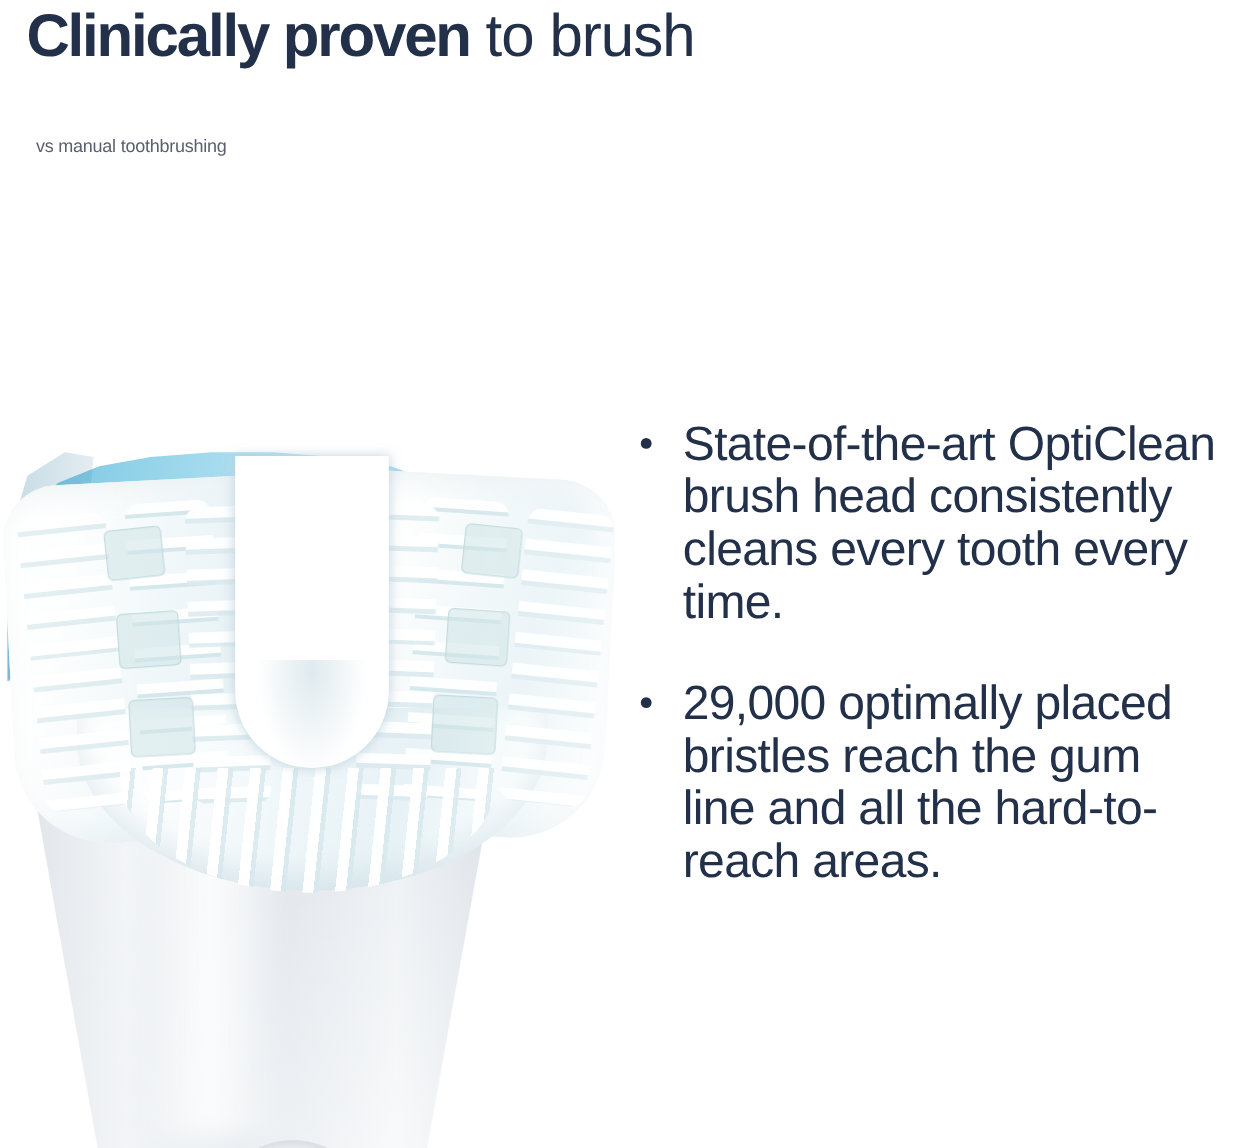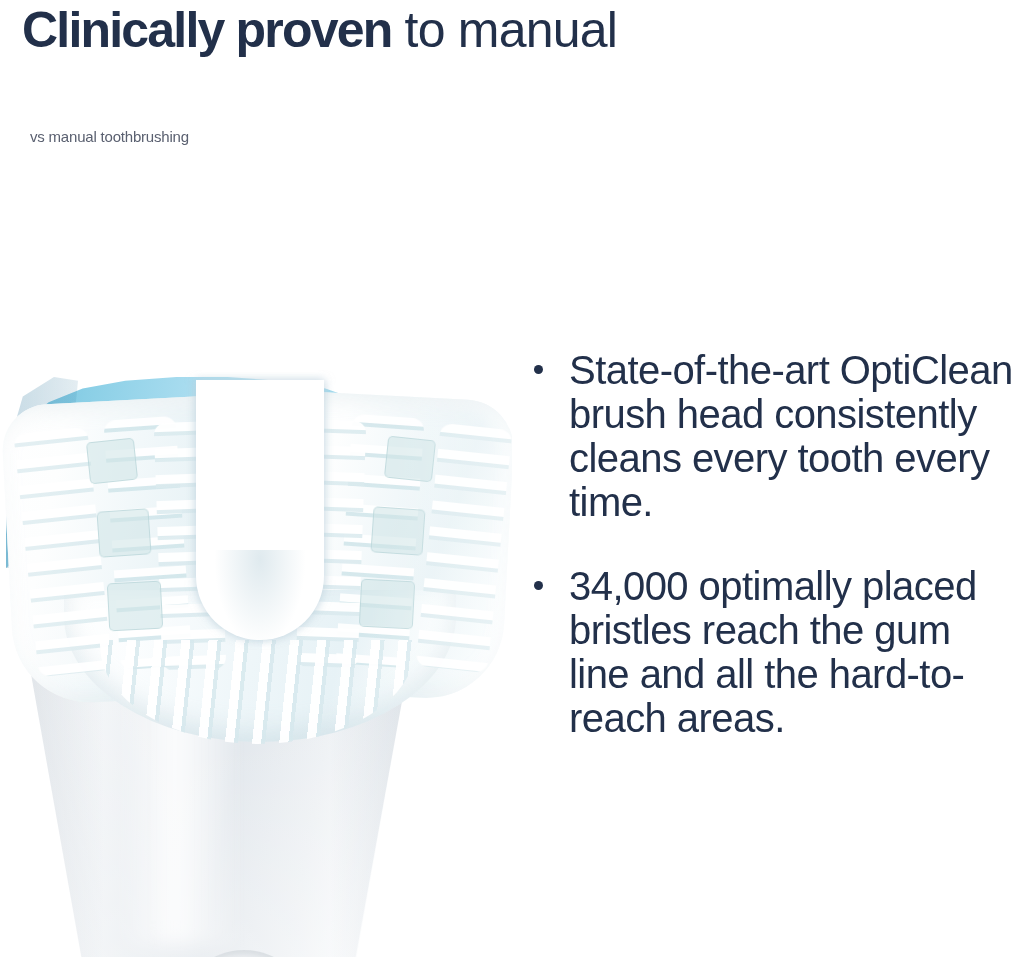--- a/index.html
+++ b/index.html
@@ -42,21 +42,21 @@
     text-align: center;
   }
   .headline .light {
     font-weight: 400;
     letter-spacing: -0.8px;
   }
 
   .subheadline {
     position: absolute;
     left: 30px;
-    top: 128px;
+    top: 114px;
     color: #5a6070;
     font-size: 15px;
     font-weight: 400;
     letter-spacing: -0.2px;
     line-height: 18px;
   }
 
   
   .product-figure {
     position: absolute;
@@ -387,21 +387,21 @@
     font-weight: 400;
     letter-spacing: -0.55px;
   }
 </style>
 </head>
 <body>
 
 <div class="page">
 
   <div class="headline">
-    <span class="ln"><span class="strong">Clinically proven</span><span class="light"> to manual</span></span>
+    <span class="ln"><span class="strong">Clinically proven</span><span class="light"> to brush</span></span>
   </div>
 
   <div class="subheadline">vs manual toothbrushing</div>
 
   <div class="product-figure">
 
     <div class="handle-body"></div>
     <div class="handle-shade-l"></div>
     <div class="handle-shade-r"></div>
     <div class="handle-hilite"></div>
@@ -449,17 +449,17 @@
     <div class="photo-soft"></div>
   </div>
 
   <ul class="bullets" style="list-style:none;margin:0;padding:0;">
     <li class="bullet-item">
       <span class="bullet-dot"></span>
       <span class="bullet-text">State-of-the-art OptiClean brush head consistently cleans every tooth every time.</span>
     </li>
     <li class="bullet-item">
       <span class="bullet-dot"></span>
-      <span class="bullet-text">34,000 optimally placed bristles reach the gum line and all the hard-to-reach areas.</span>
+      <span class="bullet-text">29,000 optimally placed bristles reach the gum line and all the hard-to-reach areas.</span>
     </li>
   </ul>
 
 </div>
 
 </body></html>

